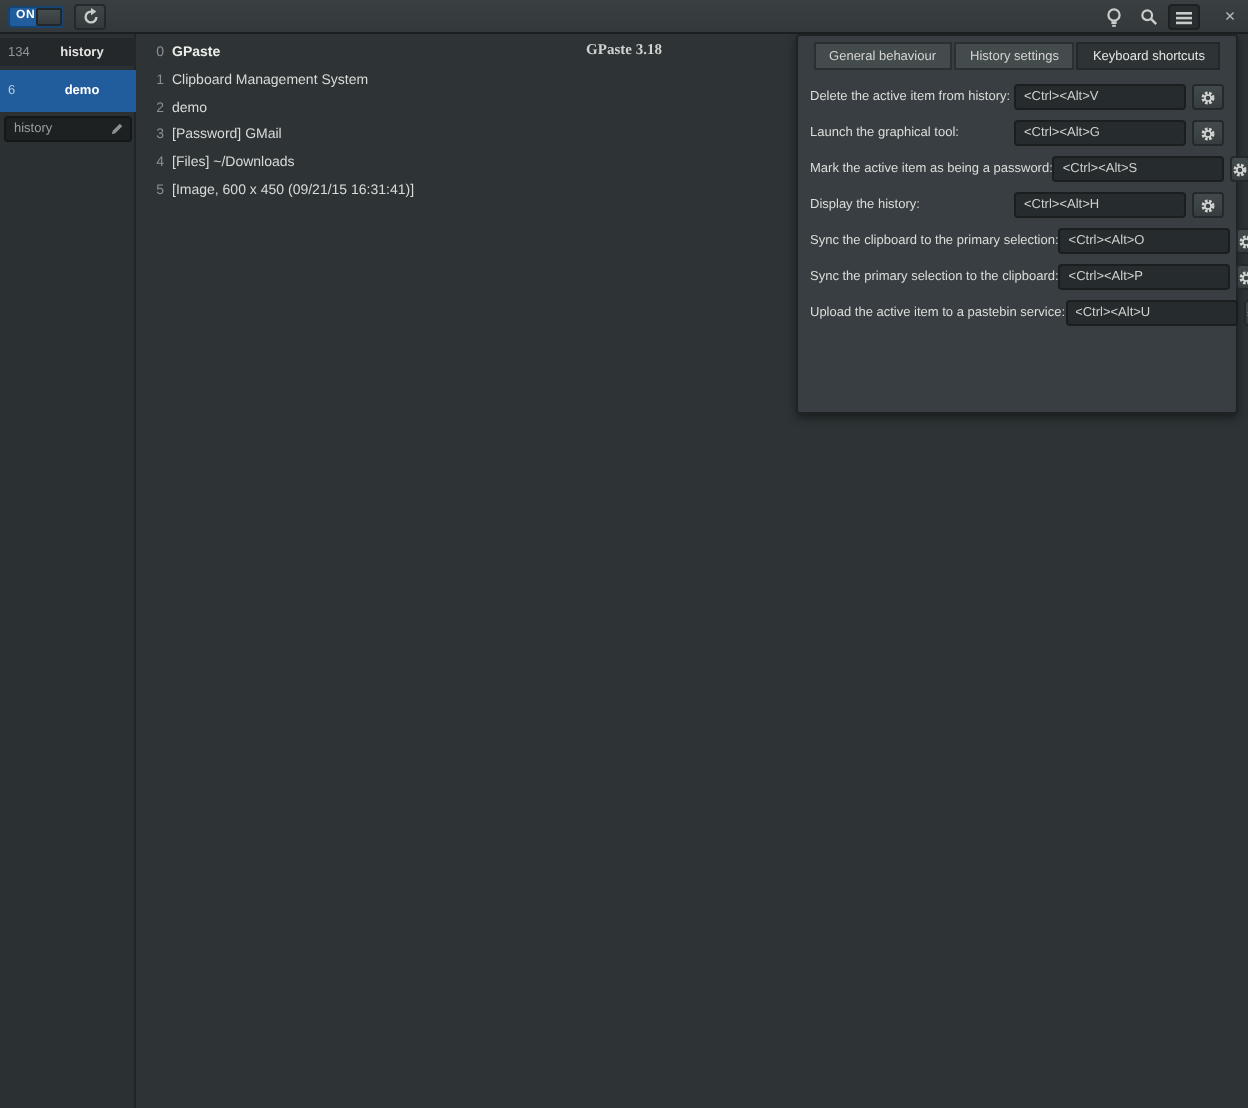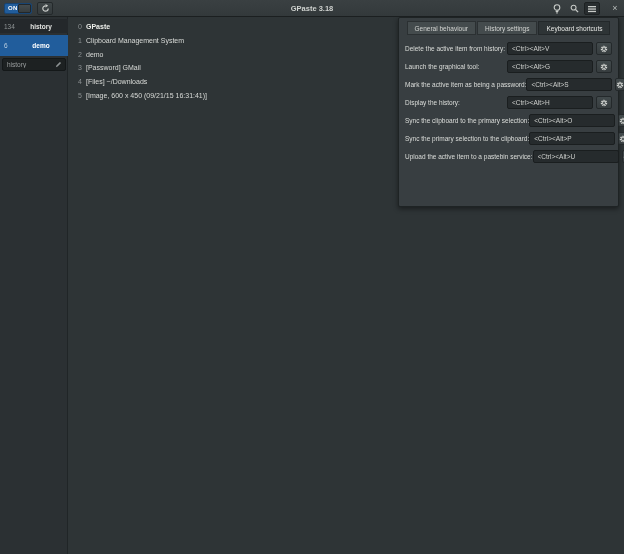--- a/index.html
+++ b/index.html
@@ -36,24 +36,25 @@
     position:absolute; top:2px; height:13px;
     display:flex; align-items:center; justify-content:center;
     border-radius:2px;
   }
   .refresh-btn {
     left:37px; width:16px;
     background:linear-gradient(#3f4648,#343a3c);
     border:1px solid #24292b;
   }
   .title {
-    position:absolute; left:0; right:0; top:0; height:17px;
+    position:absolute; left:0; right:0; top:16px; height:17px;
     display:flex; align-items:center; justify-content:center;
     font-size:7.5px; font-weight:bold; color:#cfd2cf;
     pointer-events:none;
+    font-family:Liberation Serif, serif;
   }
   .right-icons {
     position:absolute; right:3px; top:2px; height:13px;
     display:flex; align-items:center; gap:3px;
   }
   .icon-btn {
     width:14px; height:13px; border-radius:2px;
     display:flex; align-items:center; justify-content:center;
   }
   .icon-btn.pressed {

